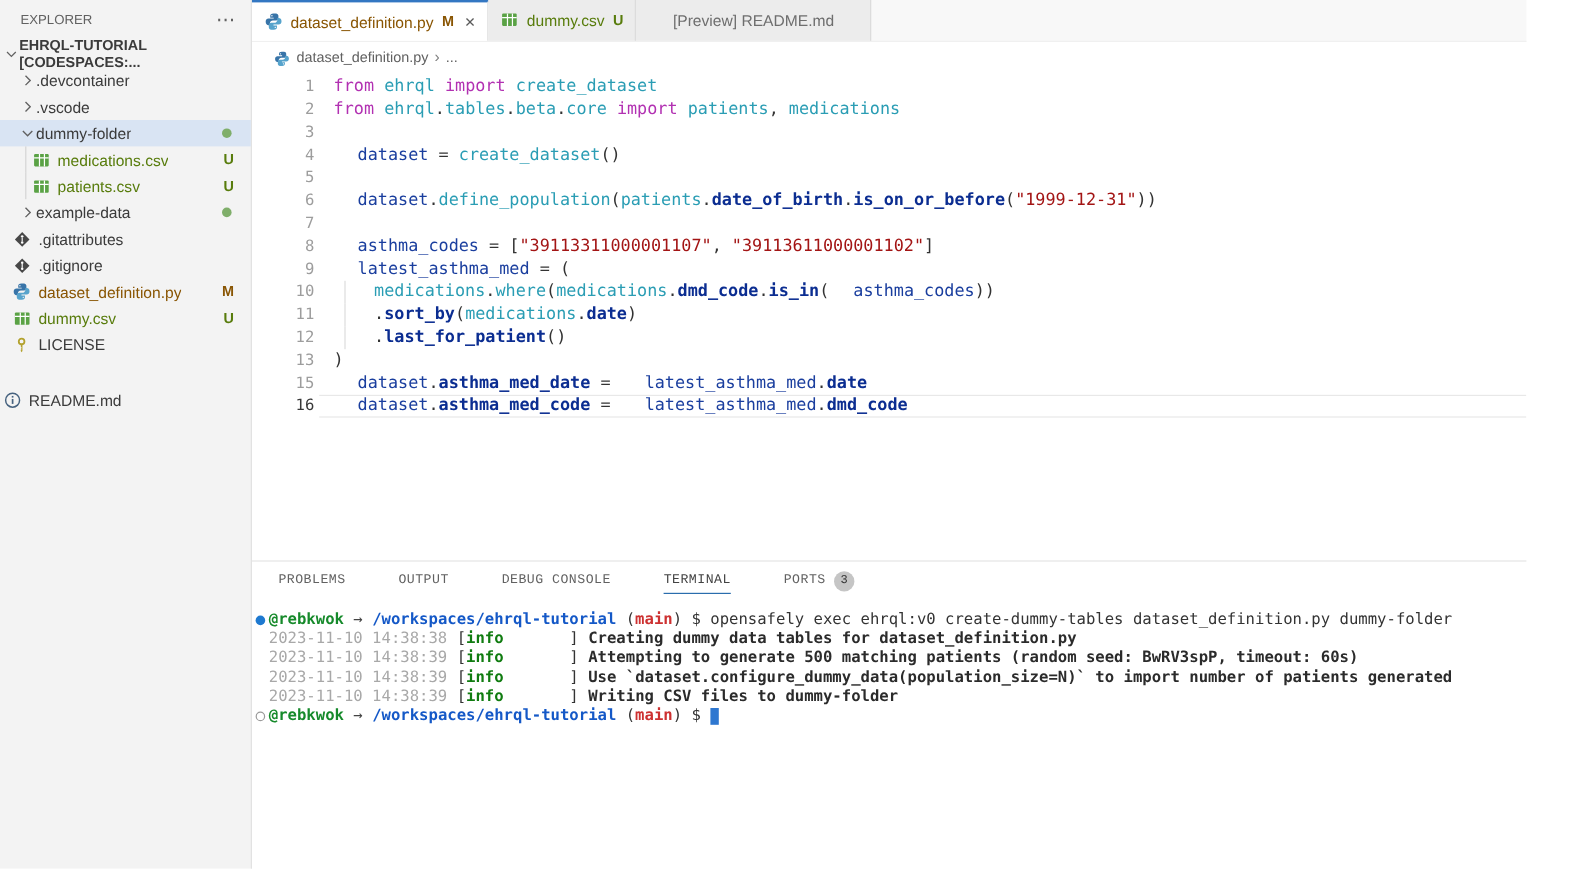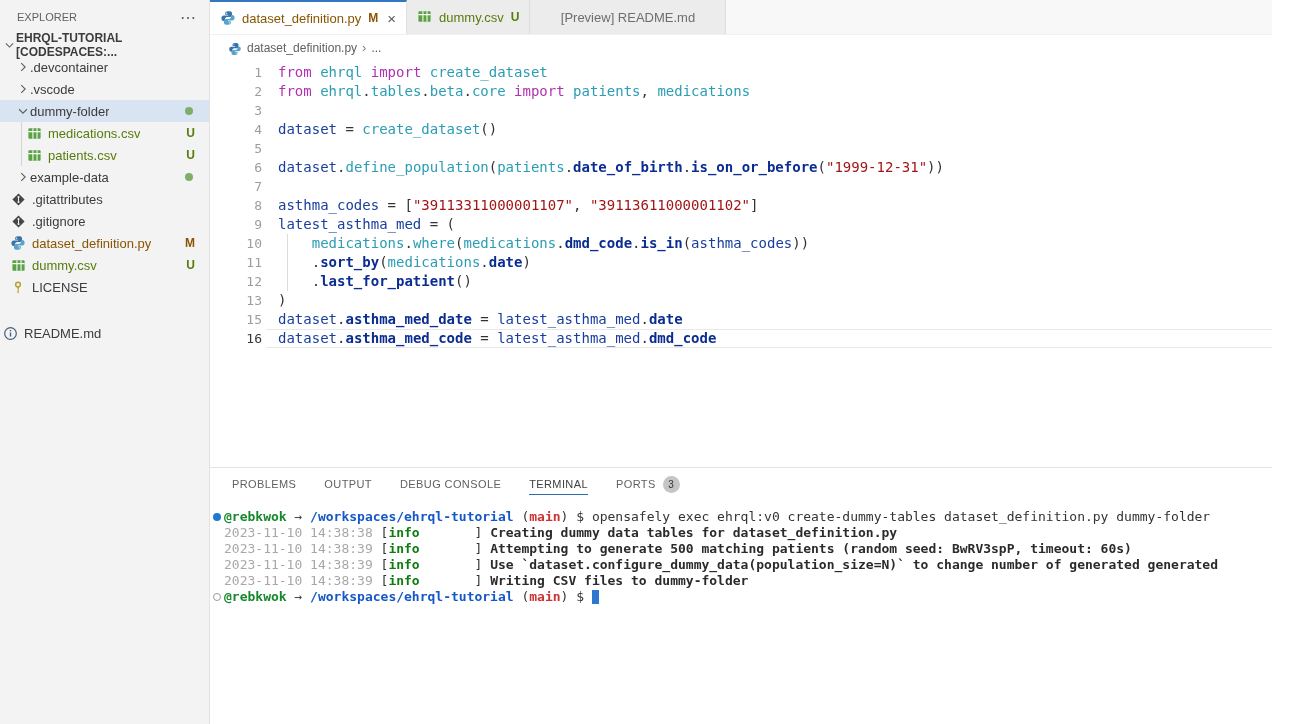--- a/index.html
+++ b/index.html
@@ -60,30 +60,30 @@
     font-size:13px; user-select:none; }
   .code-line.current .gut { color:#383838; }
   .code-line .code { padding-left:16px; }
   .code-line.current::after { content:""; position:absolute; left:56px; right:0; top:0;
     bottom:0; border-top:1px solid #e8e8e8; border-bottom:1px solid #e8e8e8;
     pointer-events:none; }
   .code-line .iguide { position:absolute; left:77px; top:0; bottom:0; width:1px;
     background:#dcdcdc; }
   .tk-k { color:#b231b2; }
   .tk-m { color:#2a9db4; }
-  .tk-v { color:#1a3e9e; }
+  .tk-v { color:#1a3e9e;margin-left:20px; }
   .tk-a { color:#0b2d91; font-weight:bold; }
   .tk-s { color:#a31515; }
   .tk-p { color:#333; }
 
   
   .panel { height:257px; border-top:1px solid #e4e4e4; background:#fff;
     display:flex; flex-direction:column; }
-  .panel-tabs { height:33px; display:flex; align-items:center; padding:0 22px; gap:28px;
-    font-size:11px; letter-spacing:0.4px; color:#616161; }
+  .panel-tabs { height:33px; display:flex; align-items:center; padding:0 22px; gap:44px;
+    font-size:11px; letter-spacing:0.4px; color:#616161;font-family:Liberation Mono, monospace; }
   .ptab { height:100%; display:flex; align-items:center; cursor:pointer; gap:7px; }
   .ptab .plabel { padding:4px 0; border-bottom:1.5px solid transparent; }
   .ptab.active { color:#424242; }
   .ptab.active .plabel { border-bottom-color:#2a6dad; }
   .ptab .pbadge { width:17px; height:17px; border-radius:50%; background:#c5c5c5;
     color:#333; font-size:10px; display:flex; align-items:center; justify-content:center; }
 
   .terminal { flex:1; padding:8px 0 0 0; font-family:"DejaVu Sans Mono", monospace;
     font-size:13px; line-height:16px; cursor:text; }
   .tline { height:16px; white-space:pre; position:relative; padding-left:14px; }
@@ -315,20 +315,20 @@
           </div>
           <div class="ptab">
             <span class="plabel">PORTS</span>
             <span class="pbadge">3</span>
           </div>
         </div>
       <div class="terminal" id="terminal">
           <div class="tline"><span class="tdeco filled"></span><span class="t-user">@rebkwok</span><span class="t-plain"> </span><span class="t-arrow">→</span><span class="t-plain"> </span><span class="t-path">/workspaces/ehrql-tutorial</span><span class="t-plain"> (</span><span class="t-branch">main</span><span class="t-plain">) $ </span><span class="t-cmd">opensafely exec ehrql:v0 create-dummy-tables dataset_definition.py dummy-folder</span></div>
           <div class="tline"><span class="t-ts">2023-11-10 14:38:38 </span><span class="t-plain">[</span><span class="t-info">info</span><span class="t-plain">       ] </span><span class="t-msg">Creating dummy data tables for dataset_definition.py</span></div>
           <div class="tline"><span class="t-ts">2023-11-10 14:38:39 </span><span class="t-plain">[</span><span class="t-info">info</span><span class="t-plain">       ] </span><span class="t-msg">Attempting to generate 500 matching patients (random seed: BwRV3spP, timeout: 60s)</span></div>
-          <div class="tline"><span class="t-ts">2023-11-10 14:38:39 </span><span class="t-plain">[</span><span class="t-info">info</span><span class="t-plain">       ] </span><span class="t-msg">Use `dataset.configure_dummy_data(population_size=N)` to change number of generated generated</span></div>
+          <div class="tline"><span class="t-ts">2023-11-10 14:38:39 </span><span class="t-plain">[</span><span class="t-info">info</span><span class="t-plain">       ] </span><span class="t-msg">Use `dataset.configure_dummy_data(population_size=N)` to import number of patients generated</span></div>
           <div class="tline"><span class="t-ts">2023-11-10 14:38:39 </span><span class="t-plain">[</span><span class="t-info">info</span><span class="t-plain">       ] </span><span class="t-msg">Writing CSV files to dummy-folder</span></div>
           <div class="tline"><span class="tdeco open"></span><span class="t-user">@rebkwok</span><span class="t-plain"> </span><span class="t-arrow">→</span><span class="t-plain"> </span><span class="t-path">/workspaces/ehrql-tutorial</span><span class="t-plain"> (</span><span class="t-branch">main</span><span class="t-plain">) $ </span><span class="t-cursor"></span></div>
         </div>
     </div>
 
   </div>
 </div>
 
 </body></html>

